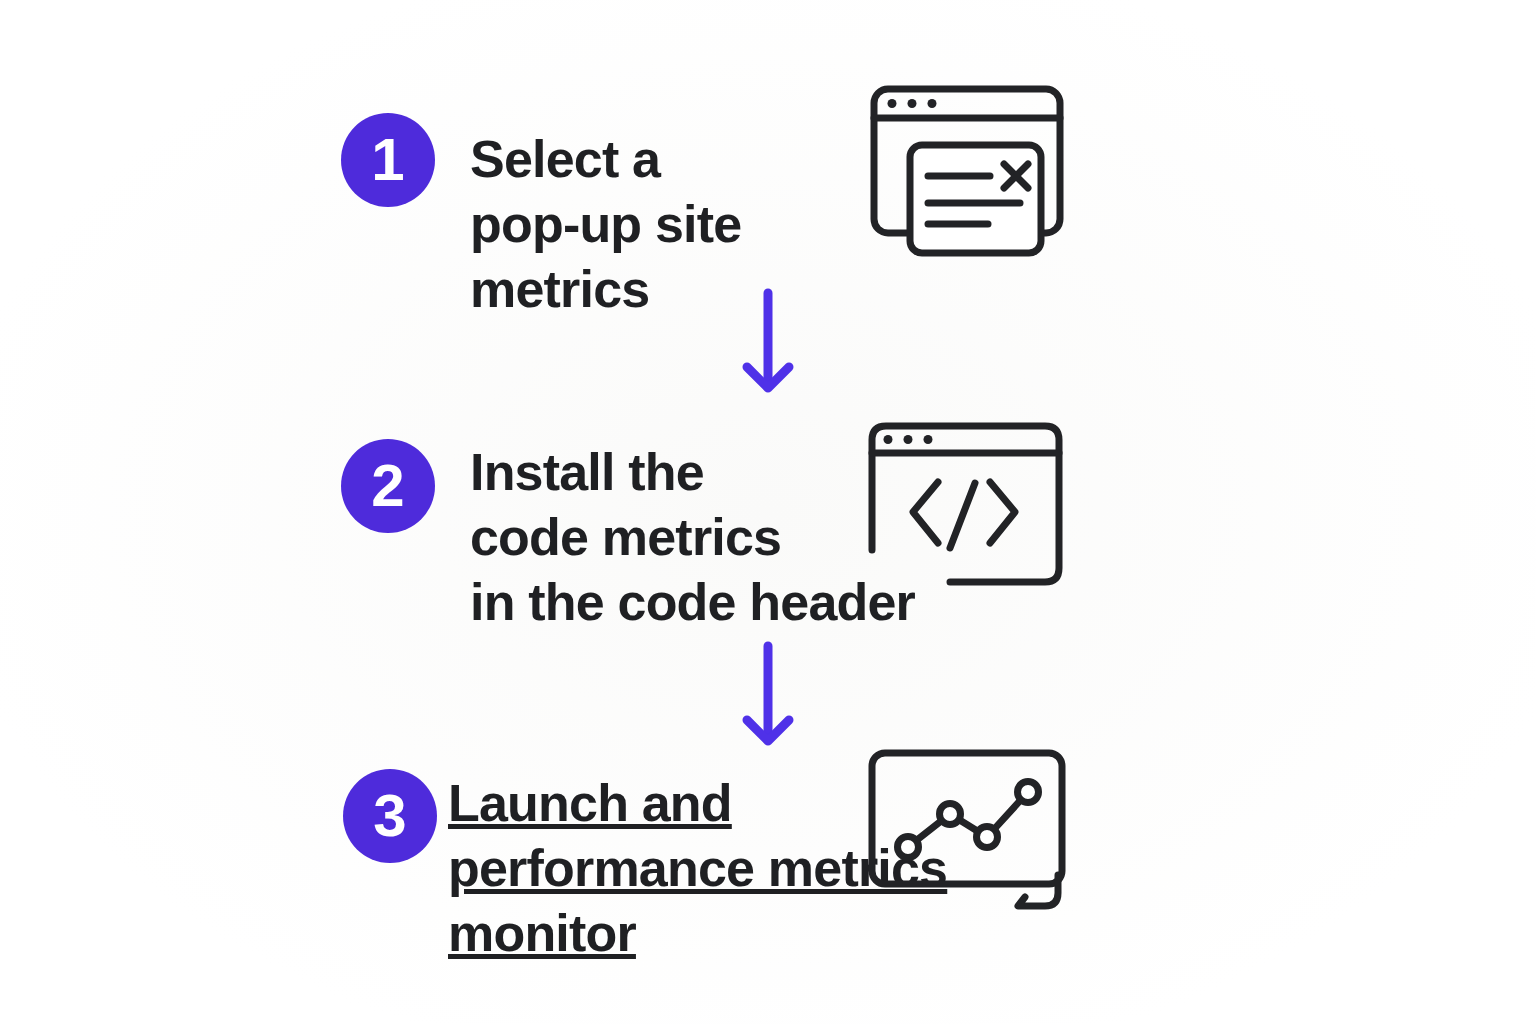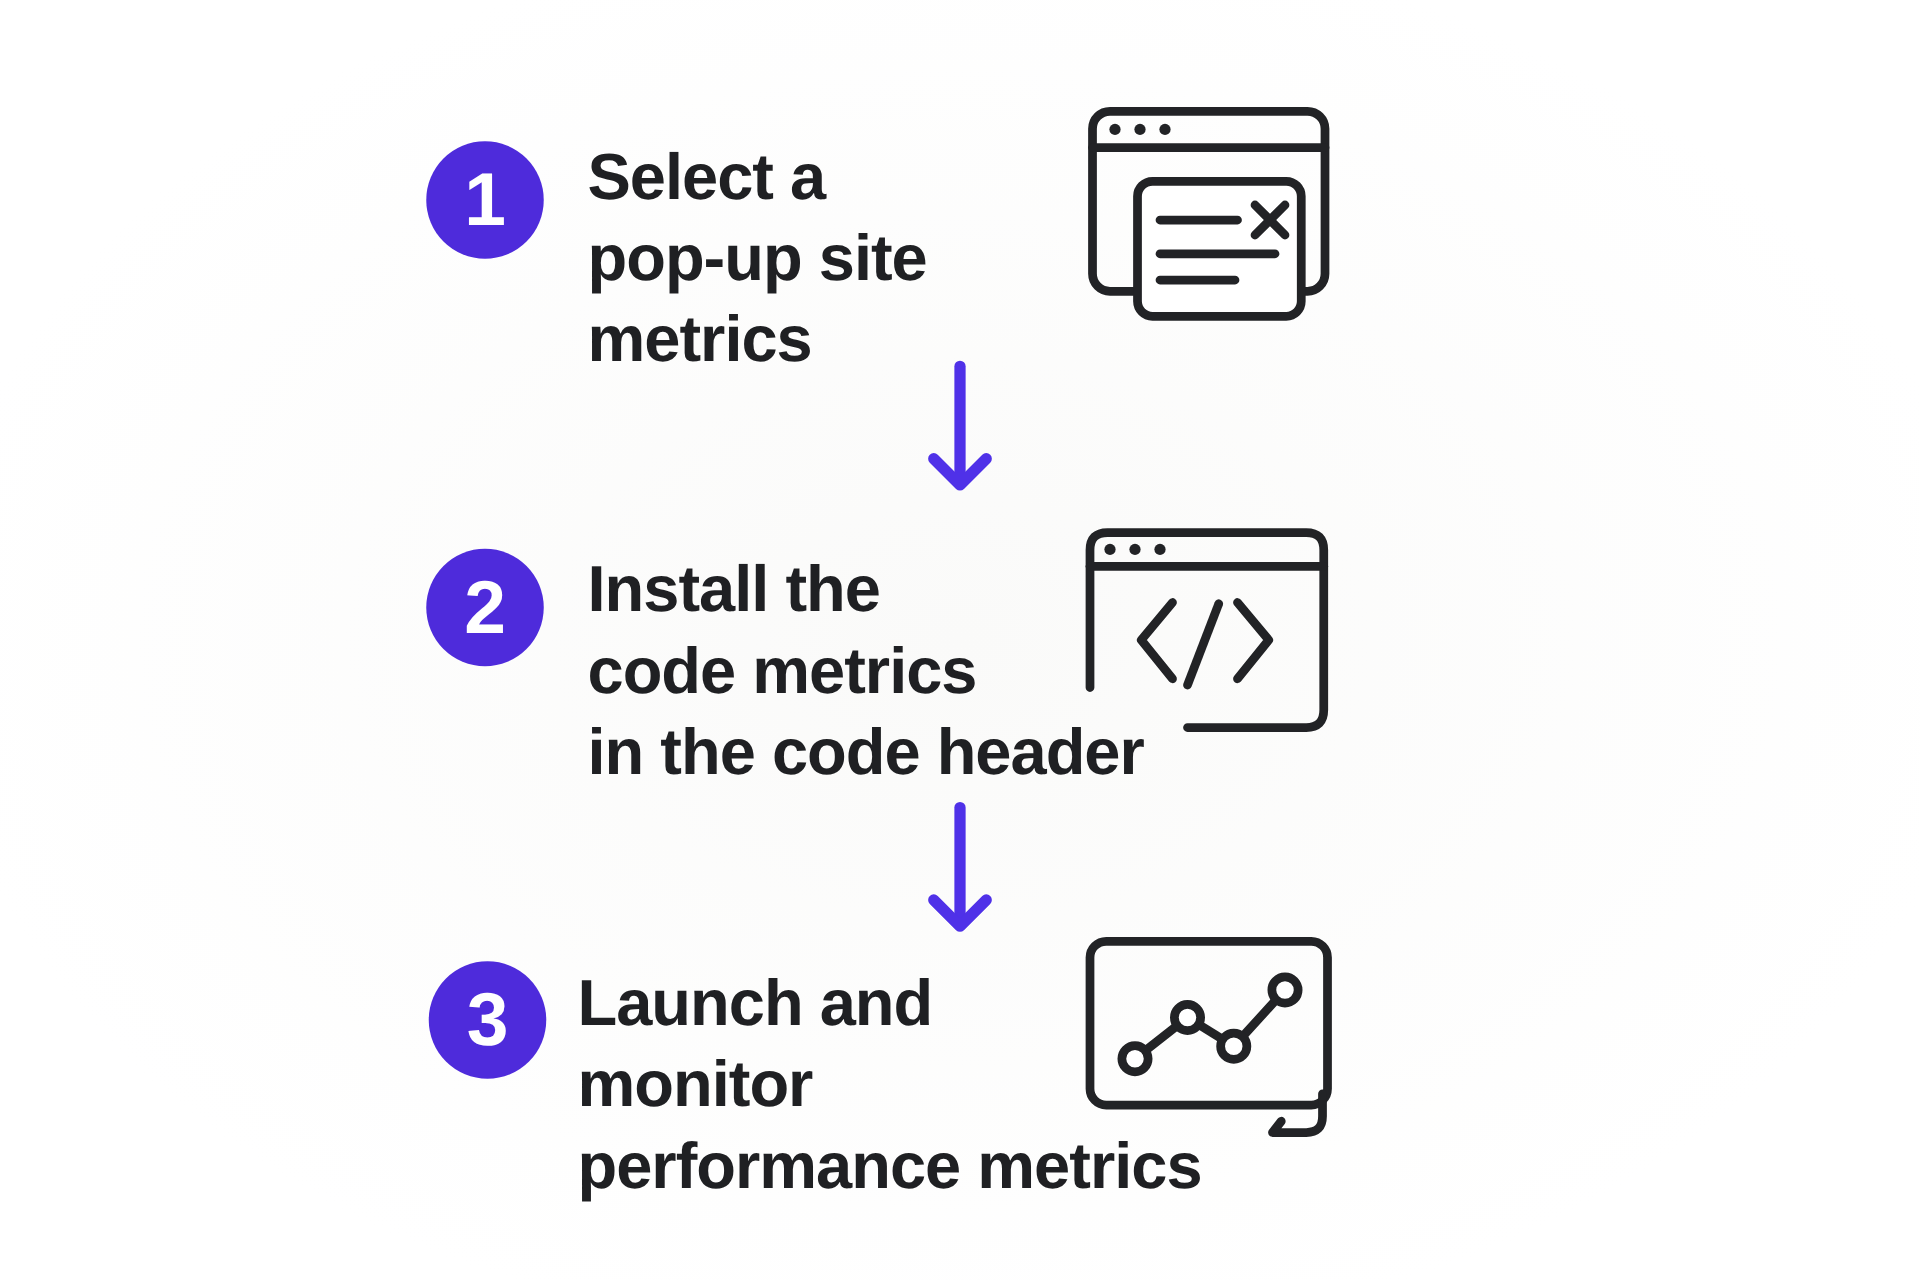--- a/index.html
+++ b/index.html
@@ -43,23 +43,23 @@
   
   .step-text {
     color: var(--text, #1f2023);
     font-size: 52px;
     line-height: 65px;
     font-weight: 600;
     letter-spacing: -0.8px;
     white-space: nowrap;
   }
   .step-text span { display: block; }
-  .text-1 { left: 470px; top: 110px; }
+  .text-1 { left: 470px; top: 127px; }
   .text-2 { left: 470px; top: 440px; }
-  .text-3 { left: 462px; top: 771px; }
+  .text-3 { left: 448px; top: 771px; text-decoration: underline; }
 
   
   .icon { color: var(--icon, #222326); }
   .icon svg { display: block; }
   .icon-1 { left: 870px; top: 85px; }
   .icon-2 { left: 868px; top: 422px; }
   .icon-3 { left: 868px; top: 749px; }
 
   
   .arrow { color: var(--arrow, #4f31e8); }
@@ -129,22 +129,22 @@
       <line x1="27" y1="5" x2="27" y2="94"></line>
       <polyline points="6,79 27,100 48,79"></polyline>
     </svg>
   </div>
 
   <div class="abs badge badge-3">
     <span>3</span>
   </div>
   <div class="abs step-text text-3">
     <span>Launch and</span>
+    <span>performance metrics</span>
     <span>monitor</span>
-    <span>performance metrics</span>
   </div>
   <div class="abs icon icon-3">
     <svg width="198" height="166" viewBox="0 0 198 166" fill="none" stroke="currentColor" stroke-width="7" stroke-linecap="round" stroke-linejoin="round">
       <rect x="4" y="4" width="190" height="131" rx="13"></rect>
       <path d="M157,148 L150,157 L177,157 Q190,157 190,144 L190,126"></path>
       <line x1="40" y1="98" x2="82" y2="65"></line>
       <line x1="82" y1="65" x2="119" y2="88"></line>
       <line x1="119" y1="88" x2="160" y2="43"></line>
       <circle cx="40" cy="98" r="10.5" fill="#ffffff"></circle>
       <circle cx="82" cy="65" r="10.5" fill="#ffffff"></circle>

